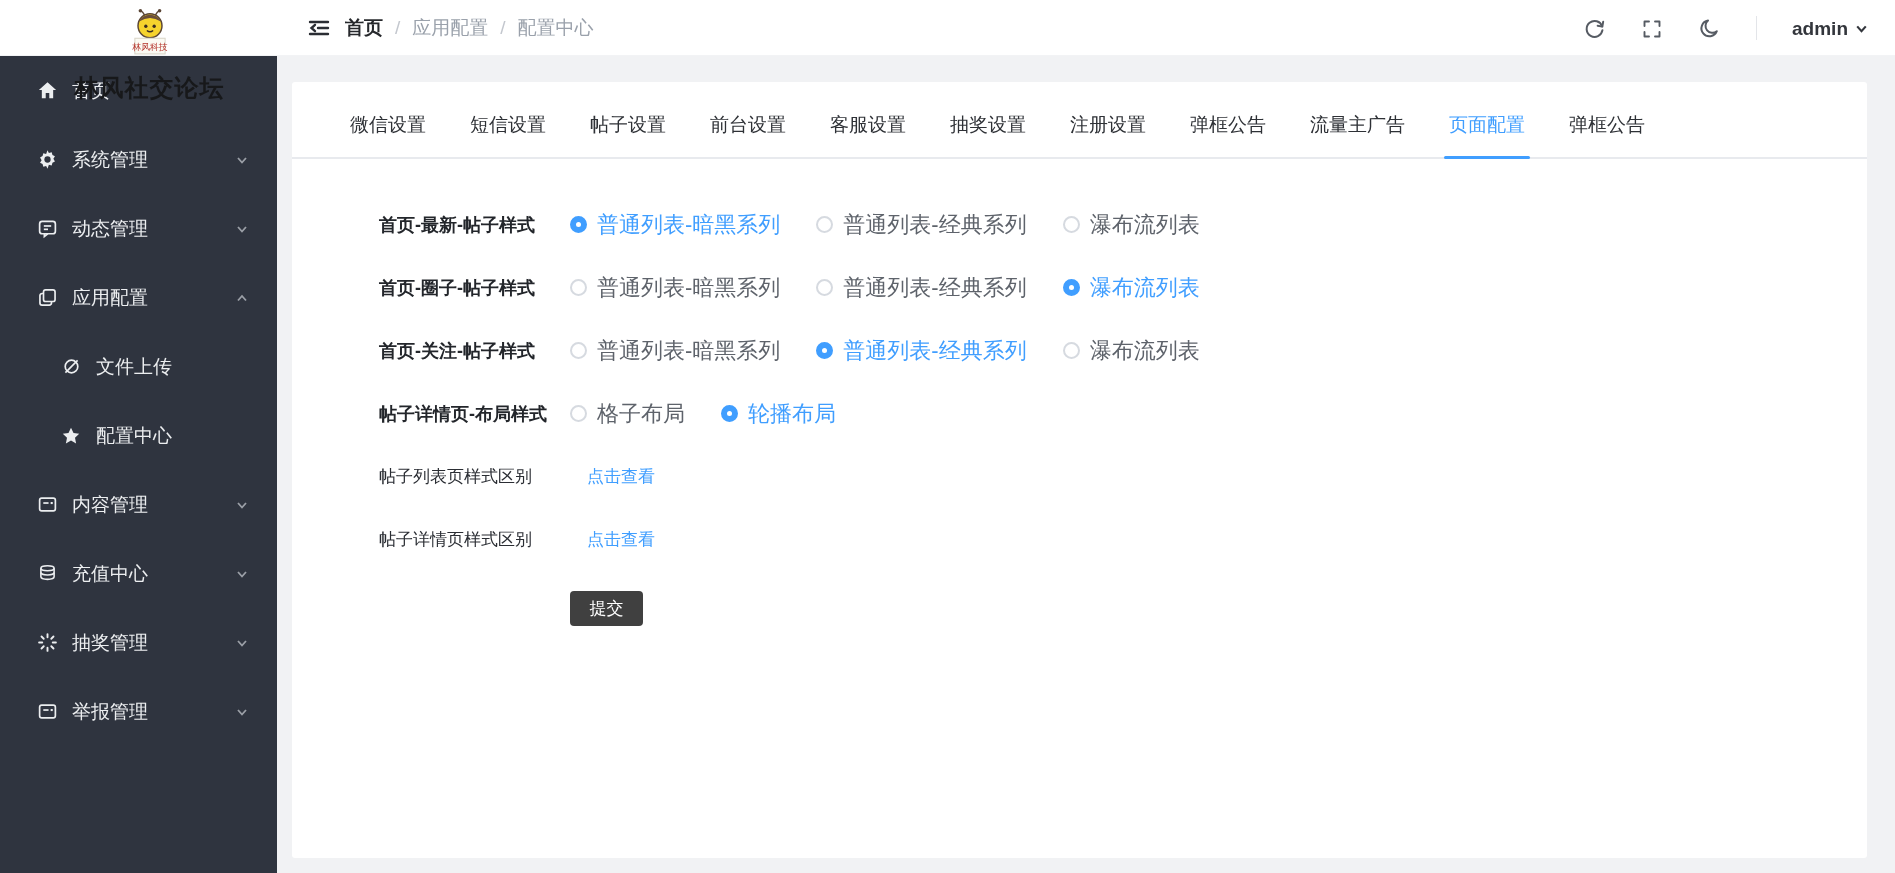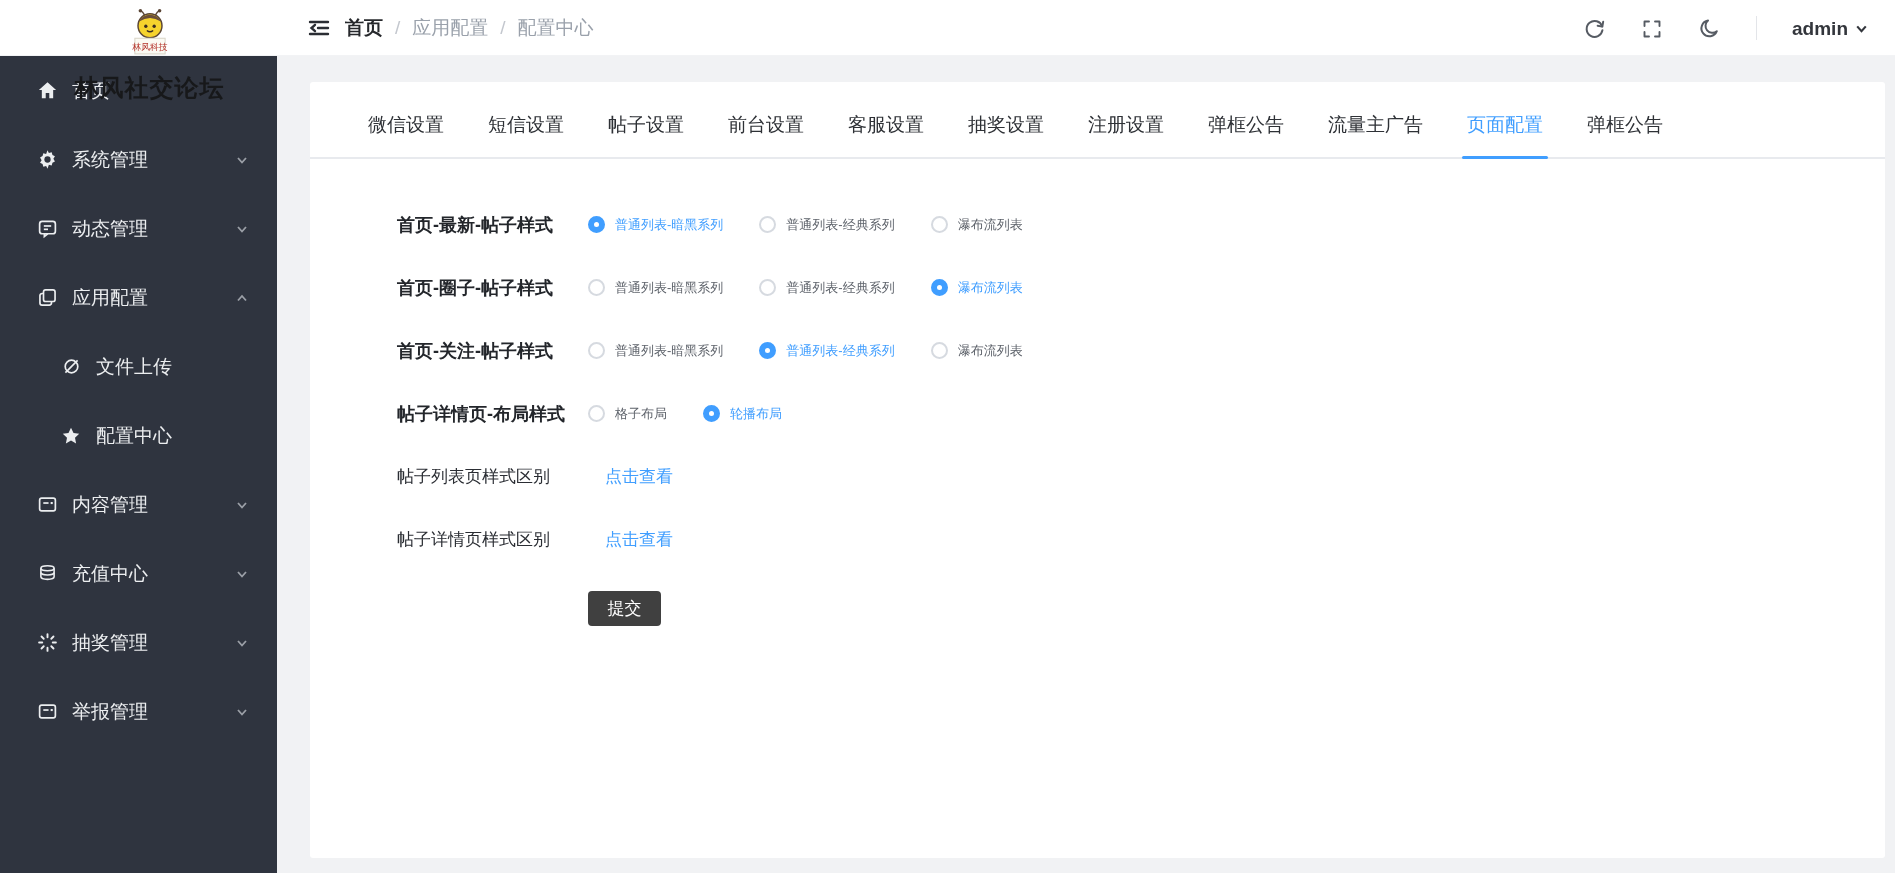--- a/index.html
+++ b/index.html
@@ -35,21 +35,21 @@
   .menu-item {
     height:69px; display:flex; align-items:center;
     padding:0 28px 0 36px; color:#eceef0; font-size:19px; cursor:pointer;
   }
   .menu-item.child { padding-left:60px; }
   .mi-icon { width:22px; height:22px; margin-right:14px; display:flex; align-items:center; justify-content:center; flex-shrink:0; }
   .mi-label { white-space:nowrap; }
   .mi-chev { margin-left:auto; display:flex; align-items:center; opacity:.85; }
   
   .card {
-    position:absolute; top:82px; left:310px; width:1575px; bottom:15px;
+    position:absolute; top:82px; left:292px; width:1575px; bottom:15px;
     background:#fff; border-radius:3px;
   }
   .tabbar {
     display:flex; gap:44px; padding:30px 0 0 58px;
     border-bottom:2px solid #e8eaee;
   }
   .tab {
     font-size:19px; color:#2e3136; padding-bottom:19px; position:relative;
     cursor:pointer; white-space:nowrap;
   }
@@ -61,21 +61,21 @@
   
   .form { padding:48px 0 0 87px; }
   .frow { display:flex; align-items:center; min-height:35px; margin-bottom:28px; }
   .flabel { width:191px; font-size:18px; font-weight:bold; color:#23262b; flex-shrink:0; white-space:nowrap; }
   .flabel-plain { width:191px; font-size:17px; font-weight:400; color:#2a2d33; flex-shrink:0; white-space:nowrap; }
   .radio { display:flex; align-items:center; margin-right:36px; cursor:pointer; }
   .circ {
     width:17px; height:17px; border-radius:50%;
     border:2px solid #d6dae0; background:#fff; margin-right:10px; position:relative; flex-shrink:0;
   }
-  .rlabel { font-size:13px; color:#5e636b; white-space:nowrap; }
+  .rlabel { font-size:22px; color:#5e636b; white-space:nowrap; }
   .radio.sel .circ { background:#409eff; border-color:#409eff; }
   .radio.sel .circ::after {
     content:""; position:absolute; left:50%; top:50%; width:5px; height:5px;
     margin:-2.5px 0 0 -2.5px; border-radius:50%; background:#fff;
   }
   .radio.sel .rlabel { color:#409eff; }
   .view-link { margin-left:17px; font-size:17px; color:#409eff; cursor:pointer; white-space:nowrap; }
   .row-gap { margin-top:10px; }
   .submit-btn {
     margin-left:191px; margin-top:6px; min-width:73px; height:35px; padding:0 19px;

